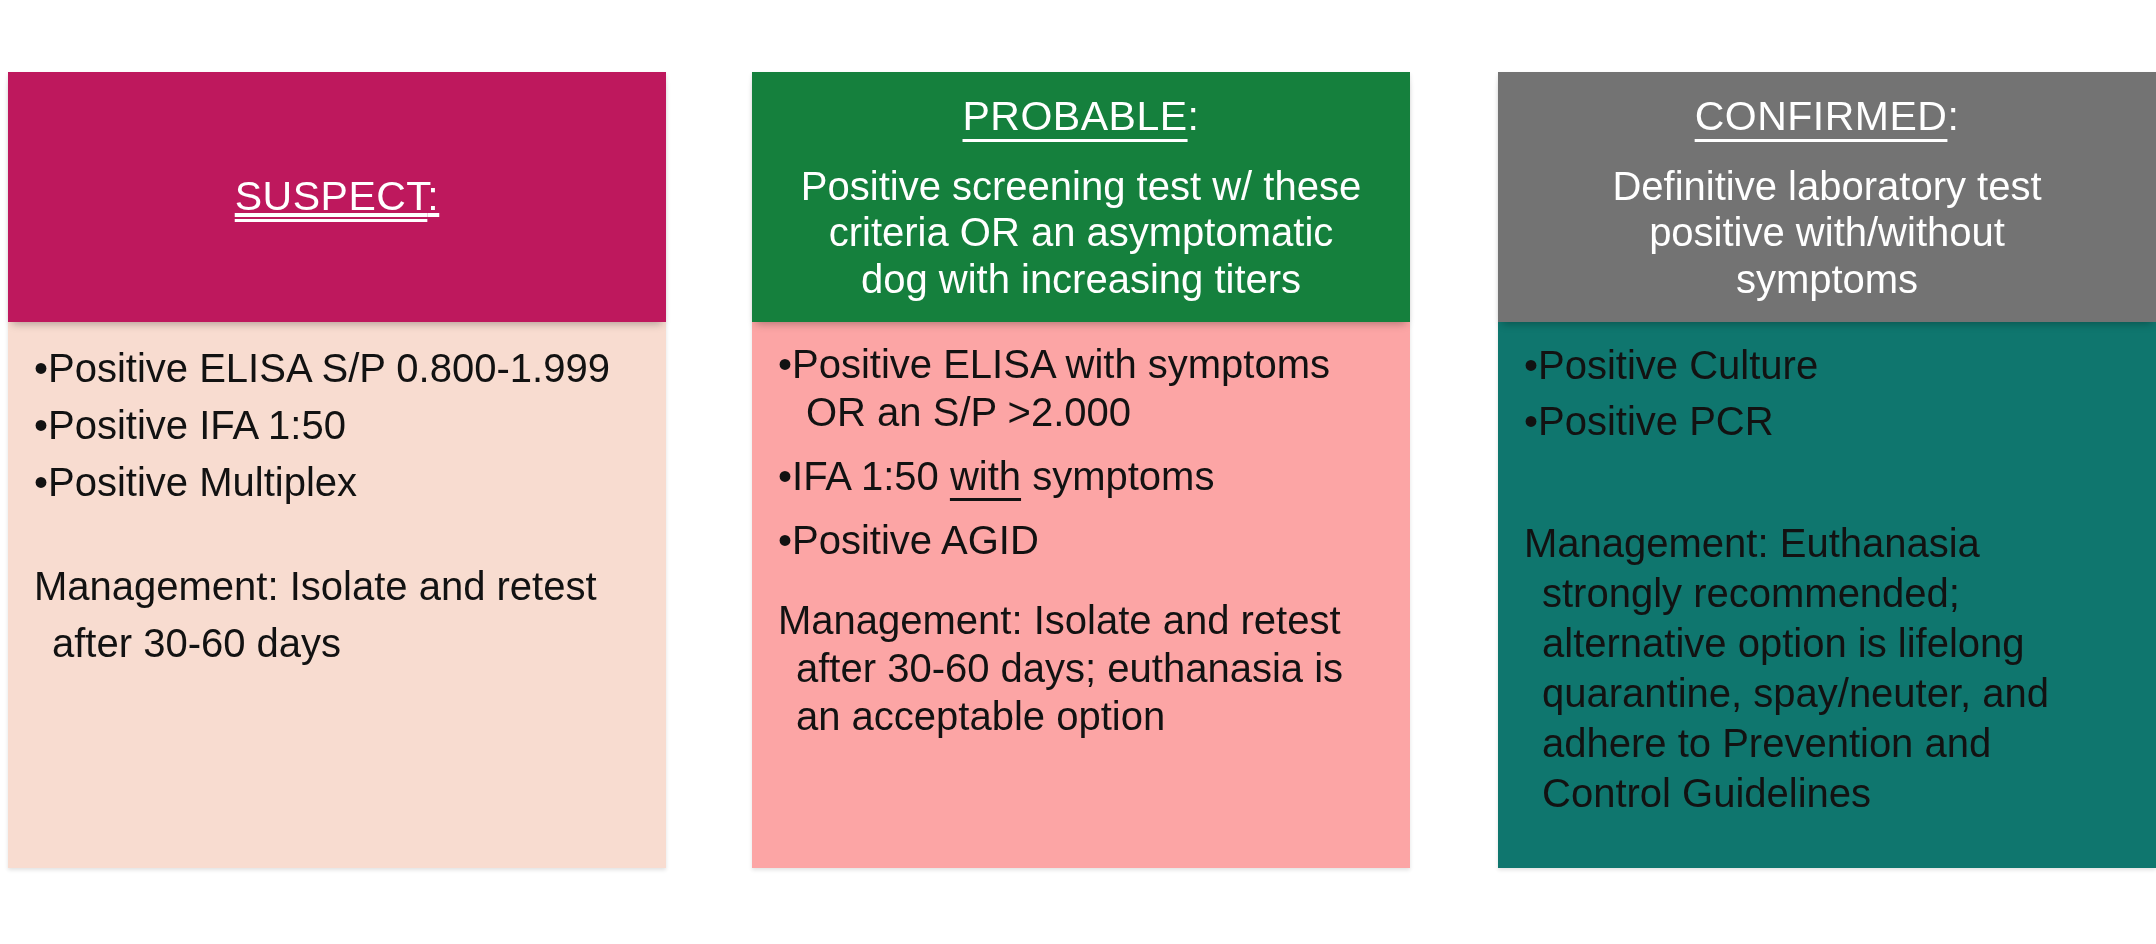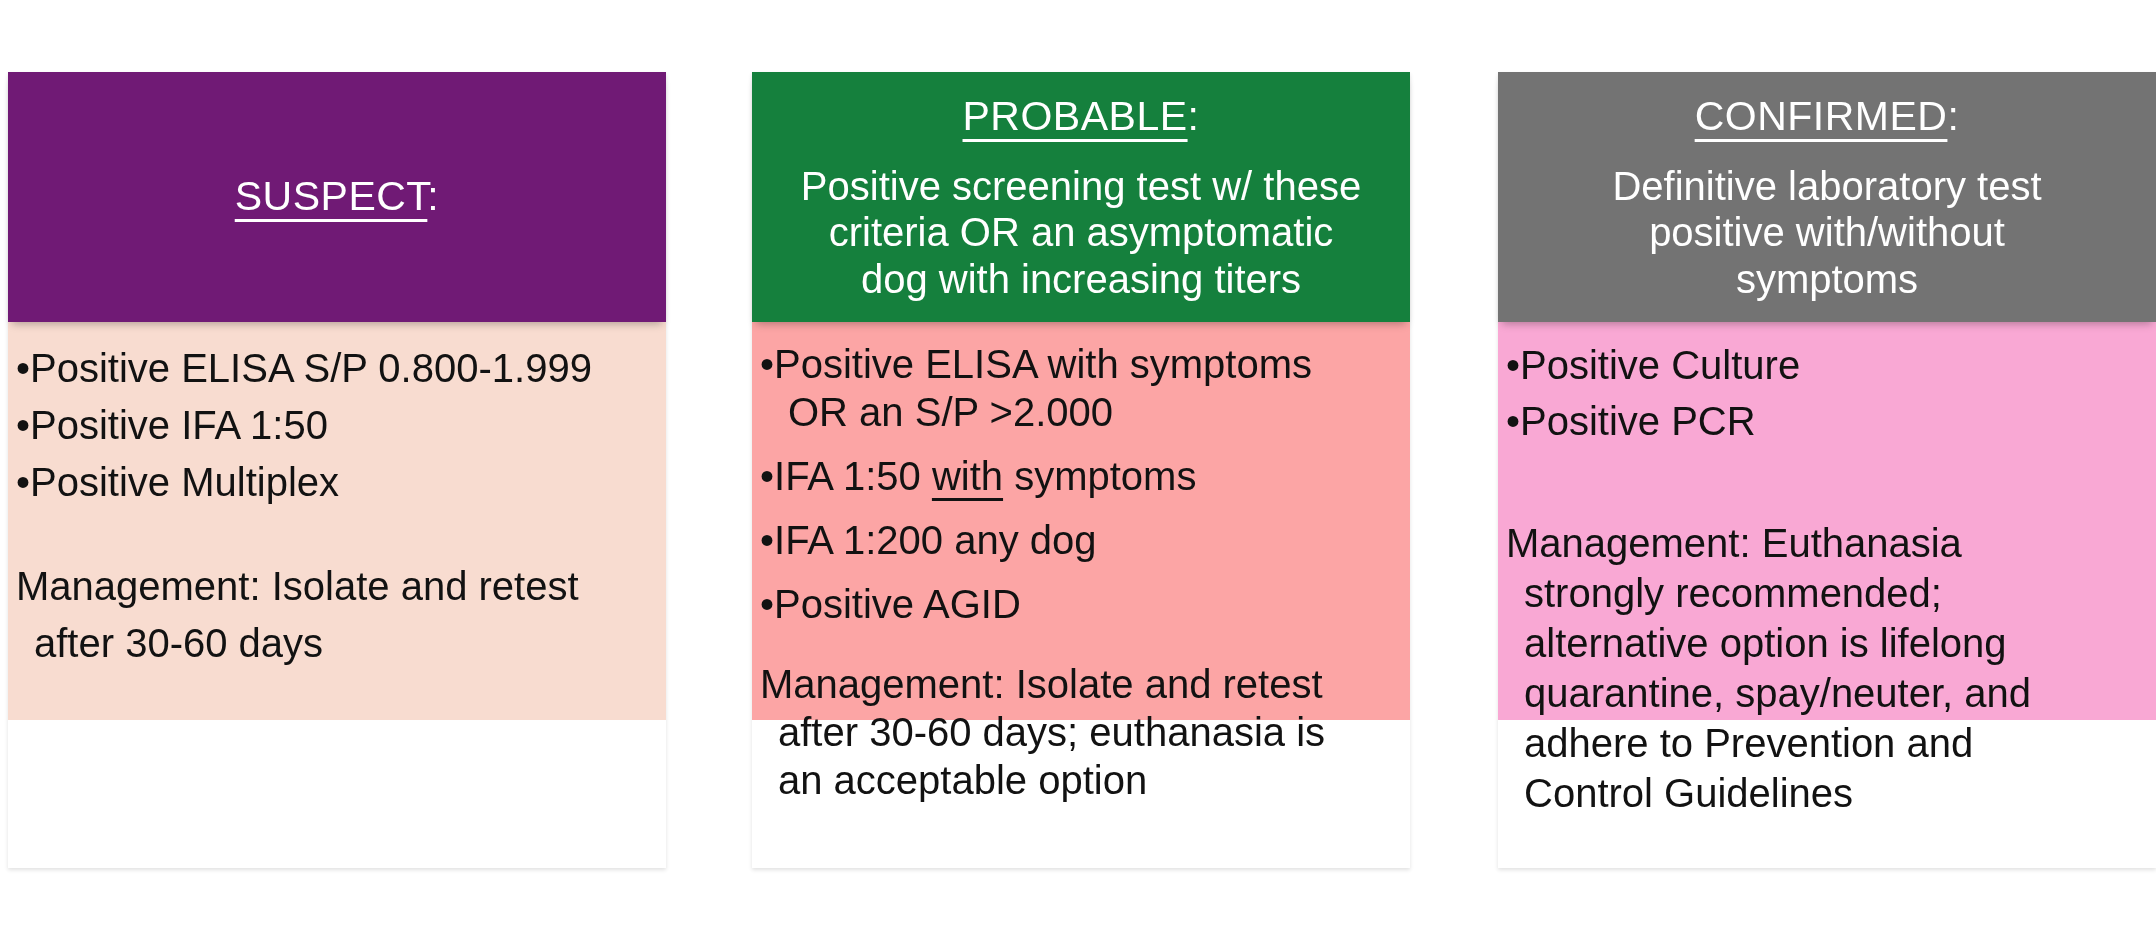--- a/index.html
+++ b/index.html
@@ -48,22 +48,22 @@
     text-underline-offset: 9px;
   }
   .card-subtitle {
     margin: 22px 0 0 0;
     font-size: 40px;
     font-weight: normal;
     line-height: 1.16;
     white-space: pre-line;
   }
   .card-body {
-    height: 398px;
-    padding: 18px 16px 0 8px;
+    height: 546px;
+    padding: 18px 16px 0 26px;
     color: #121212;
     font-size: 40px;
   }
   .criteria {
     list-style: none;
     margin: 0;
     padding: 0;
   }
   .criteria li {
     padding-left: 28px;
@@ -93,21 +93,21 @@
   #card-probable .management  { margin-top: 32px; }
 
   #card-confirmed .card-body   { line-height: 1.25; }
   #card-confirmed .criteria li { margin-bottom: 6px; }
   #card-confirmed .management  { margin-top: 72px; }
 </style>
 </head>
 <body>
 
 <section class="card" id="card-suspect">
-  <header class="card-header" style="background: #701a75;">
+  <header class="card-header" style="background: #be185d; text-decoration: underline;">
     <h2 class="card-title"><span class="u">SUSPECT</span><span>:</span></h2>
   </header>
   <div class="card-body" style="background: rgb(248, 220, 208);">
     <ul class="criteria">
       <li><span>Positive ELISA S/P 0.800-1.999</span></li>
       <li><span>Positive IFA 1:50</span></li>
       <li><span>Positive Multiplex</span></li>
     </ul>
     <p class="management">Management: Isolate and retest
 after 30-60 days</p>
@@ -119,37 +119,36 @@
     <h2 class="card-title"><span class="u">PROBABLE</span><span>:</span></h2>
     <p class="card-subtitle">Positive screening test w/ these
 criteria OR an asymptomatic
 dog with increasing titers</p>
   </header>
   <div class="card-body" style="background: #fca5a5;">
     <ul class="criteria">
       <li><span>Positive ELISA with symptoms
 OR an S/P &gt;2.000</span></li>
       <li><span>IFA 1:50 </span><span class="uw">with</span><span> symptoms</span></li>
-      <li><span>IFA 1:200 any dog</span></li>
       <li><span>Positive AGID</span></li>
     </ul>
     <p class="management">Management: Isolate and retest
 after 30-60 days; euthanasia is
 an acceptable option</p>
   </div>
 </section>
 
 <section class="card" id="card-confirmed">
   <header class="card-header" style="background: #737373;">
     <h2 class="card-title"><span class="u">CONFIRMED</span><span>:</span></h2>
     <p class="card-subtitle">Definitive laboratory test
 positive with/without
 symptoms</p>
   </header>
-  <div class="card-body" style="background: #f9a8d4;">
+  <div class="card-body" style="background: #0f766e;">
     <ul class="criteria">
       <li><span>Positive Culture</span></li>
       <li><span>Positive PCR</span></li>
     </ul>
     <p class="management">Management: Euthanasia
 strongly recommended;
 alternative option is lifelong
 quarantine, spay/neuter, and
 adhere to Prevention and
 Control Guidelines</p>

